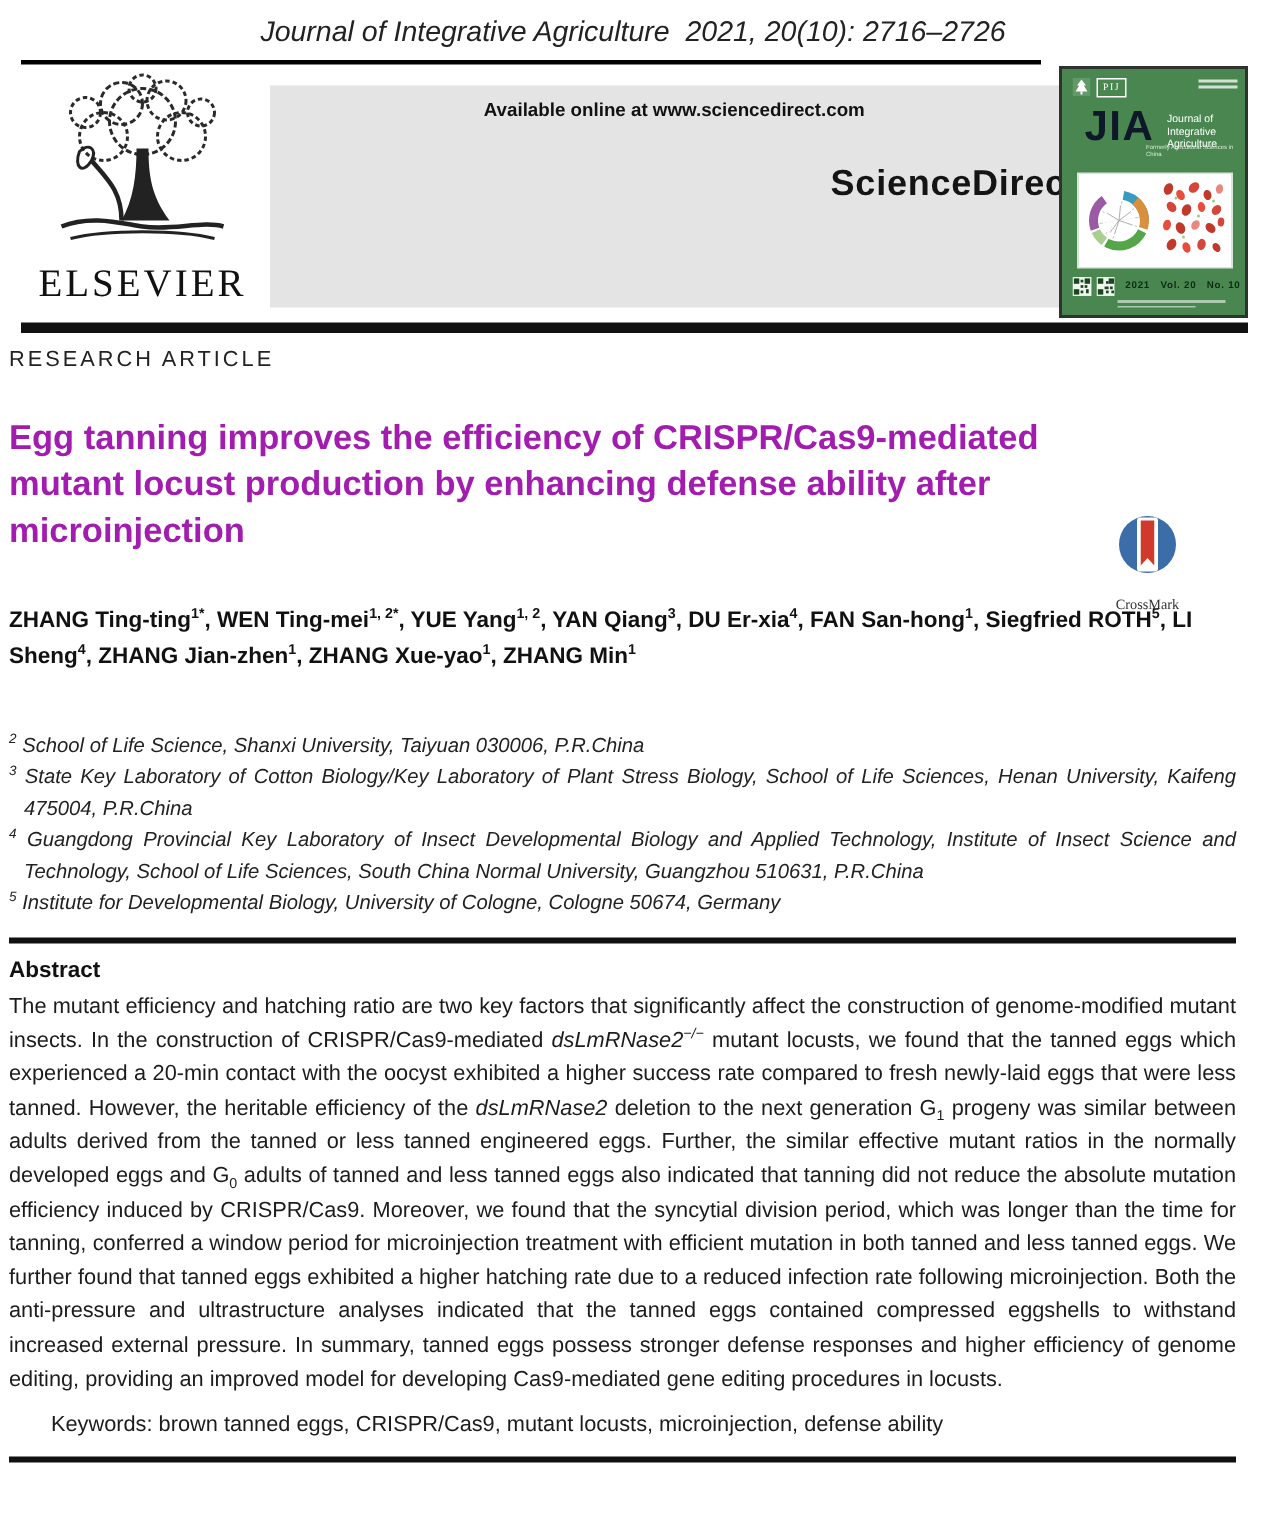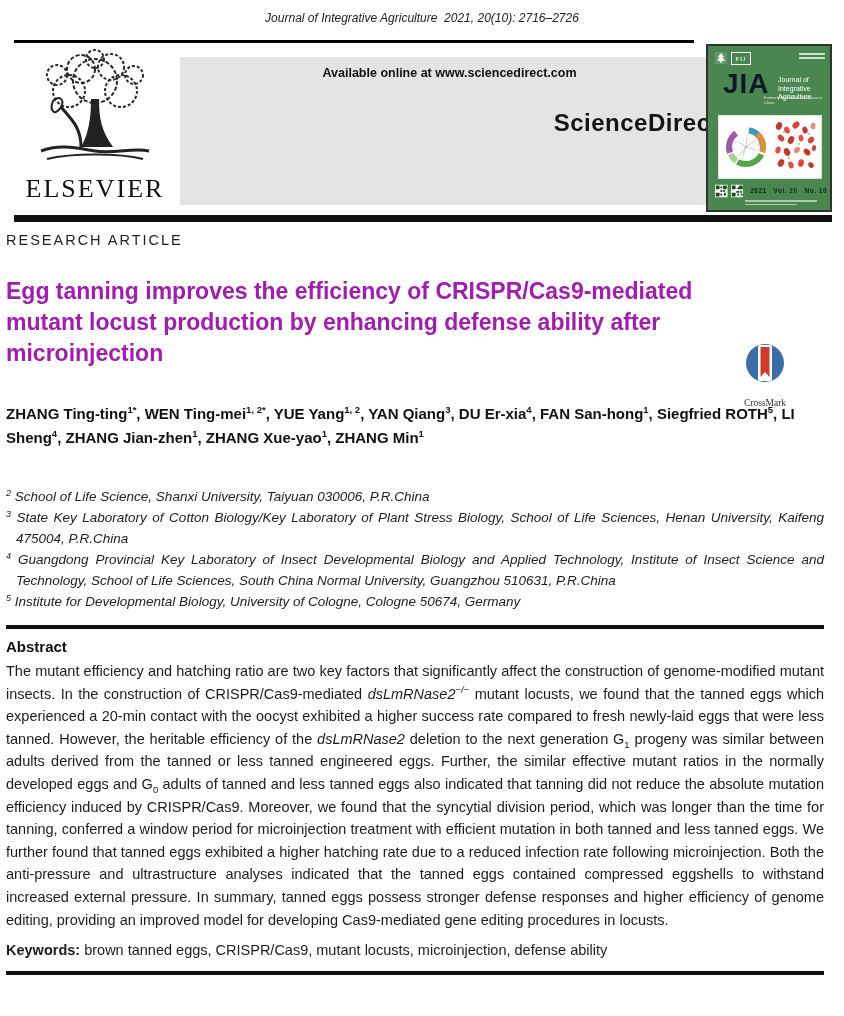--- a/index.html
+++ b/index.html
@@ -2,21 +2,21 @@
 <html><head>
 <meta charset="utf-8">
 <style>
   html,body{margin:0;padding:0;background:#fff;}
   .page{position:relative;width:844px;height:1016px;background:#fff;overflow:hidden;
         font-family:"Liberation Sans",sans-serif;color:#1a1a1a;}
 
   
   .journal-ref{position:absolute;top:11px;left:0;width:100%;text-align:center;
 .               font-style:italic;}
-  .journal-ref{font-style:italic;font-size:12px;color:#222;white-space:pre-wrap;}
+  .journal-ref{font-style:italic;font-size:19px;color:#222;white-space:pre-wrap;}
 
   .rule{position:absolute;background:#000;}
   .rule-top{left:14px;top:40px;width:680px;height:3px;}
   .rule-banner{left:14px;top:215px;width:818px;height:7px;background:#111;}
 
   
   .elsevier{position:absolute;left:14px;top:47px;width:162px;height:158px;text-align:center;}
   .elsevier svg{display:block;margin:0 auto;}
   .elsevier-word{font-family:"Liberation Serif",serif;font-size:26px;letter-spacing:2px;
                  color:#111;margin-top:1px;}
@@ -59,21 +59,21 @@
   .affils{margin-top:36px;font-size:13.5px;line-height:21px;font-style:italic;color:#222;
           text-align:justify;}
   .affil{padding-left:10px;text-indent:-10px;margin:0;}
   .affil sup{font-size:9px;line-height:0;}
   .rule-abs{margin-top:13px;height:4px;background:#111;}
   .abs-head{margin-top:9px;font-size:15px;font-weight:bold;color:#111;}
   .abs-text{margin-top:5px;font-size:14.5px;line-height:22.6px;text-align:justify;color:#1c1c1c;}
   .abs-text sup,.abs-text sub{font-size:9.5px;line-height:0;}
   .it{font-style:italic;}
   .keywords{margin-top:11px;font-size:14.5px;color:#1c1c1c;}
-  .kw-label{font-weight:bold;}
+  .kw-label{font-weight:normal;margin-left:28px;}
   .rule-bottom{margin-top:13px;height:4px;background:#111;}
 
   
   .crossmark{position:absolute;left:739px;top:343px;width:52px;text-align:center;cursor:pointer;}
   .crossmark-word{font-size:9.5px;color:#333;font-family:"Liberation Serif",serif;margin-top:11px;}
 </style>
 </head>
 <body>
 
 <div class="page">

